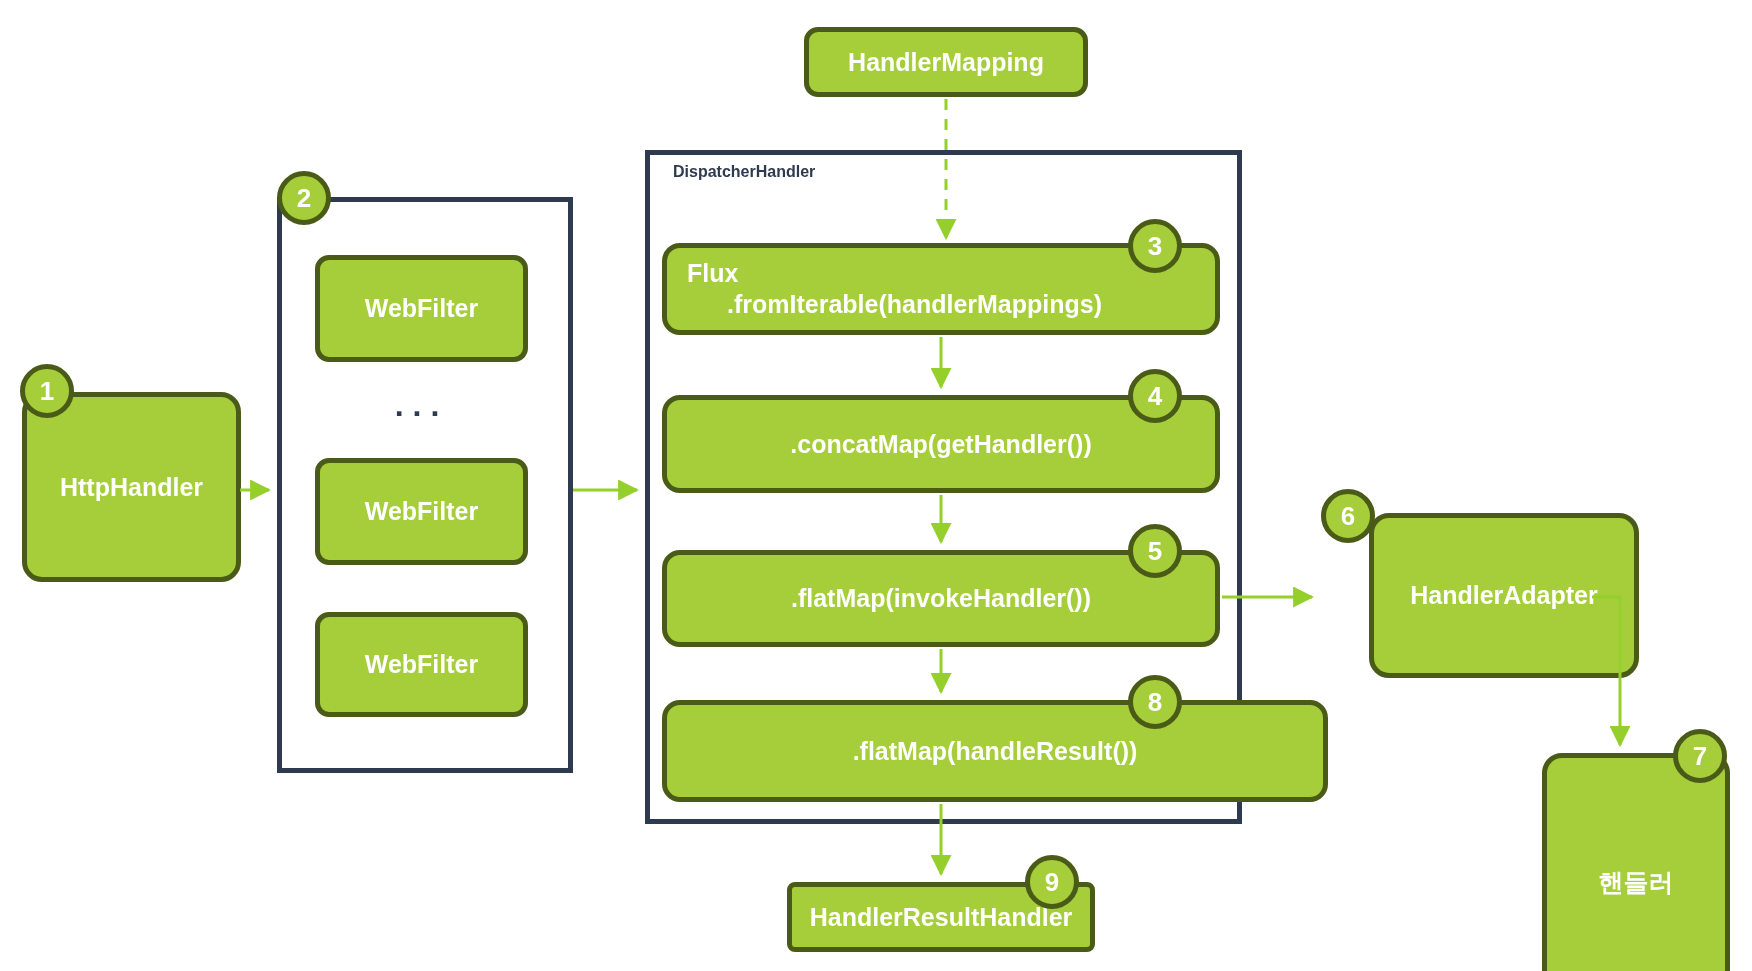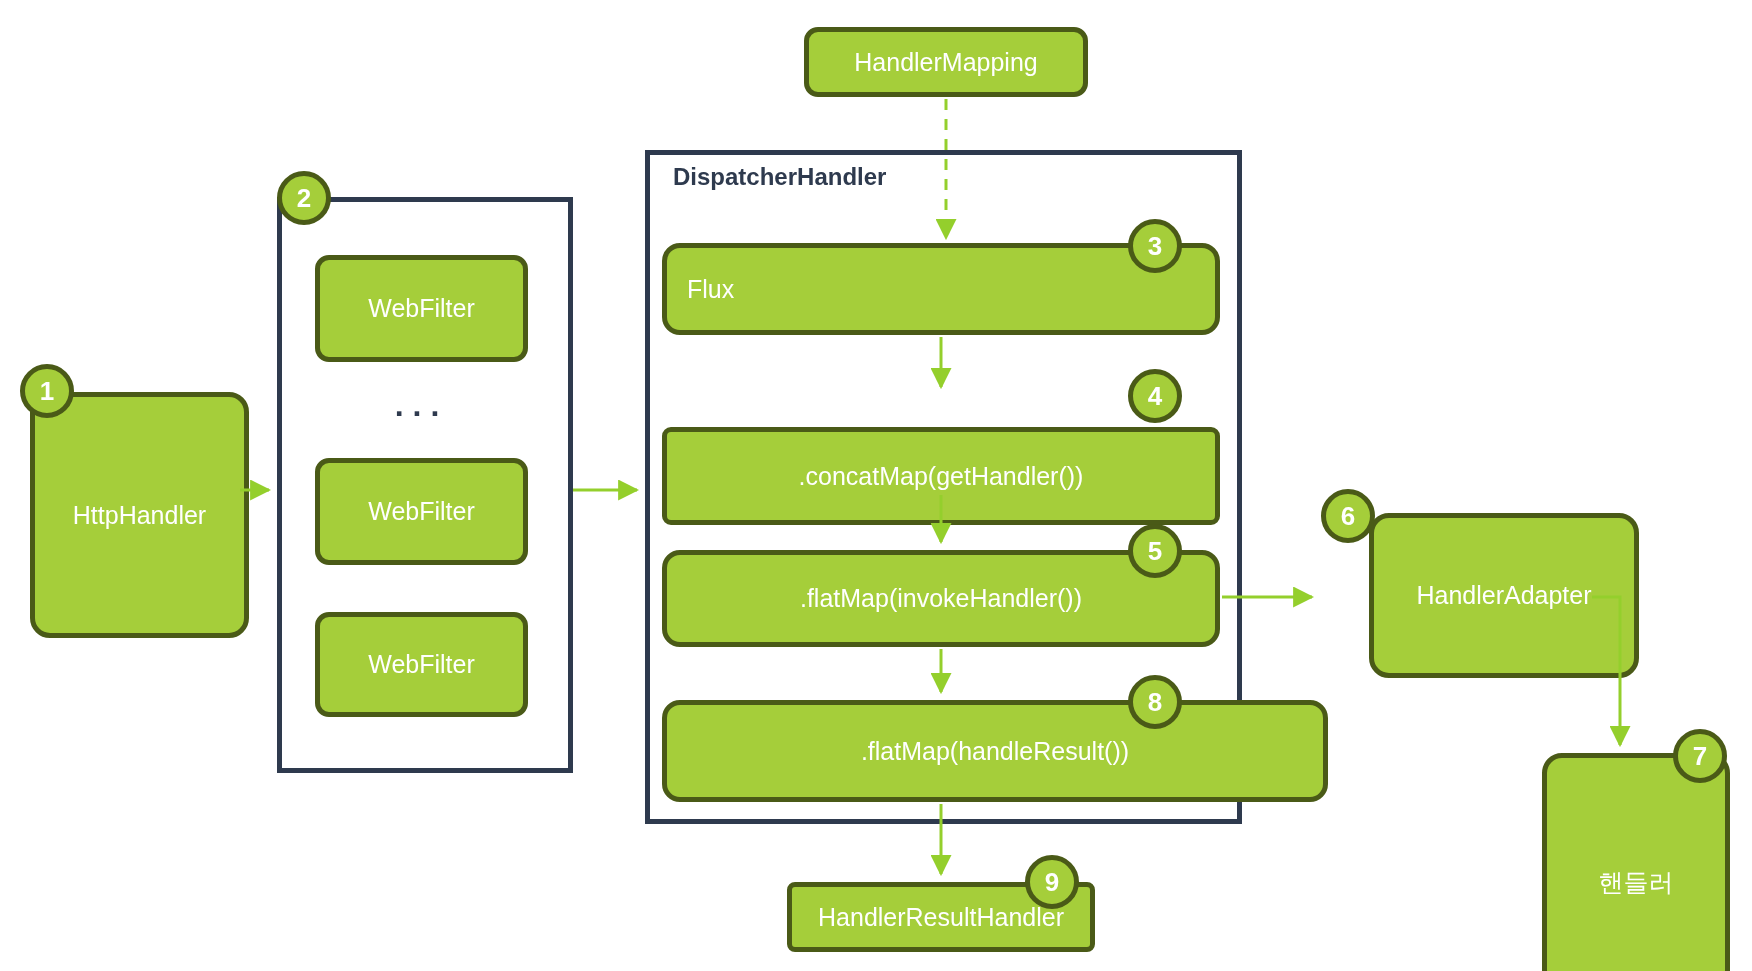--- a/index.html
+++ b/index.html
@@ -15,32 +15,32 @@
     width:1752px;height:971px;position:relative;overflow:hidden;
     background:var(--c-background);
     font-family:"Liberation Sans","DejaVu Sans",sans-serif;
   }
   .node{
     position:absolute;box-sizing:border-box;
     background:var(--c-node-fill);
     border:5px solid var(--c-node-border);
     border-radius:16px;
     color:var(--c-node-text);
-    font-weight:normal;font-size:25px;
+    font-weight:bold;font-size:25px;
     display:flex;align-items:center;justify-content:center;
     text-align:center;z-index:2;
   }
   .frame{
     position:absolute;box-sizing:border-box;
     border:5px solid var(--c-frame);
     background:transparent;z-index:1;
   }
   .frame-title{
     position:absolute;color:var(--c-frame);
-    font-weight:bold;font-size:24px;z-index:2;white-space:nowrap;
+    font-weight:bold;font-size:16px;z-index:2;white-space:nowrap;
   }
   .badge{
     position:absolute;box-sizing:border-box;
     width:54px;height:54px;border-radius:50%;
     background:var(--c-node-fill);
     border:5px solid var(--c-node-border);
     color:var(--c-node-text);
     font-weight:bold;font-size:26px;
     display:flex;align-items:center;justify-content:center;
     z-index:4;
@@ -83,21 +83,21 @@
 
   <path d="M1222 597 H1312" style="stroke:var(--c-arrow);stroke-width:3;fill:none;" marker-end="url(#ah)"></path>
 
   <path d="M1592 597 H1620 V745" style="stroke:var(--c-arrow);stroke-width:3;fill:none;" marker-end="url(#ah)"></path>
 </svg>
 
 <div class="node" style="left:804px;top:27px;width:284px;height:70px;border-radius:14px;">
   <span>HandlerMapping</span>
 </div>
 
-<div class="node" style="left:30px;top:392px;width:219px;height:246px;border-radius:20px;">
+<div class="node" style="left:22px;top:392px;width:219px;height:190px;border-radius:20px;">
   <span>HttpHandler</span>
 </div>
 <div class="badge" style="left:20px;top:364px;">
   <span>1</span>
 </div>
 
 <div class="frame" style="left:277px;top:197px;width:296px;height:576px;"></div>
 <div class="badge" style="left:277px;top:171px;">
   <span>2</span>
 </div>
@@ -112,26 +112,27 @@
 </div>
 <div class="node" style="left:315px;top:612px;width:213px;height:105px;border-radius:14px;">
   <span>WebFilter</span>
 </div>
 
 <div class="frame" style="left:645px;top:150px;width:597px;height:674px;"></div>
 <div class="frame-title" style="left:673px;top:163px;">DispatcherHandler</div>
 
 <div class="node flux-node" style="left:662px;top:243px;width:558px;height:92px;border-radius:18px;padding-left:20px;">
   <span>Flux</span>
+  <span class="flux-line2">.fromIterable(handlerMappings)</span>
 </div>
 <div class="badge" style="left:1128px;top:219px;">
   <span>3</span>
 </div>
 
-<div class="node" style="left:662px;top:395px;width:558px;height:98px;border-radius:9px;margin-top:32px;">
+<div class="node" style="left:662px;top:395px;width:558px;height:98px;border-radius:18px;">
   <span>.concatMap(getHandler())</span>
 </div>
 <div class="badge" style="left:1128px;top:369px;">
   <span>4</span>
 </div>
 
 <div class="node" style="left:662px;top:550px;width:558px;height:97px;border-radius:18px;">
   <span>.flatMap(invokeHandler())</span>
 </div>
 <div class="badge" style="left:1128px;top:524px;">

